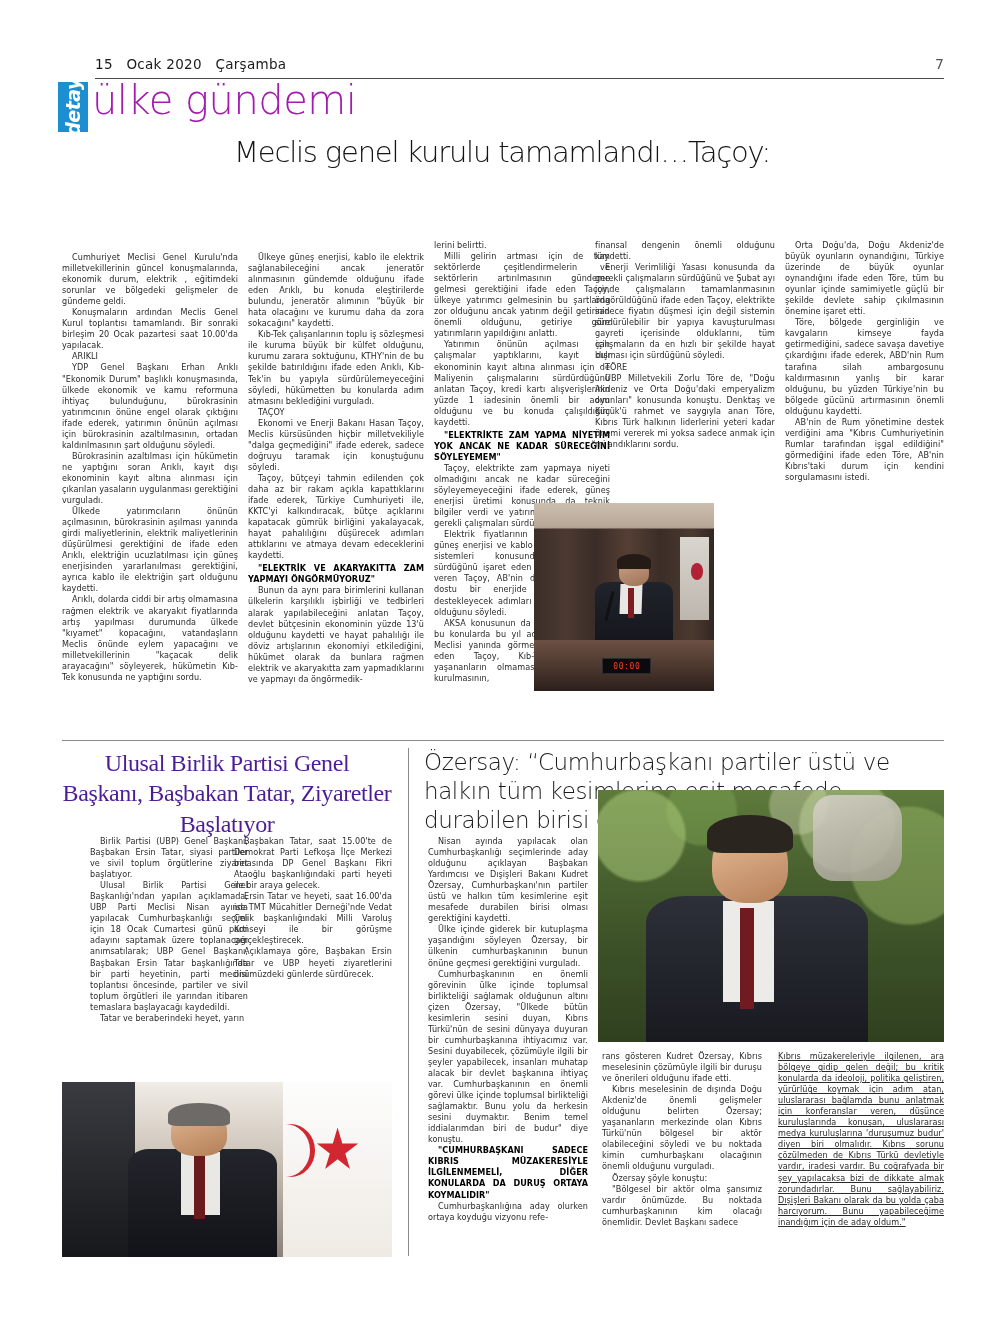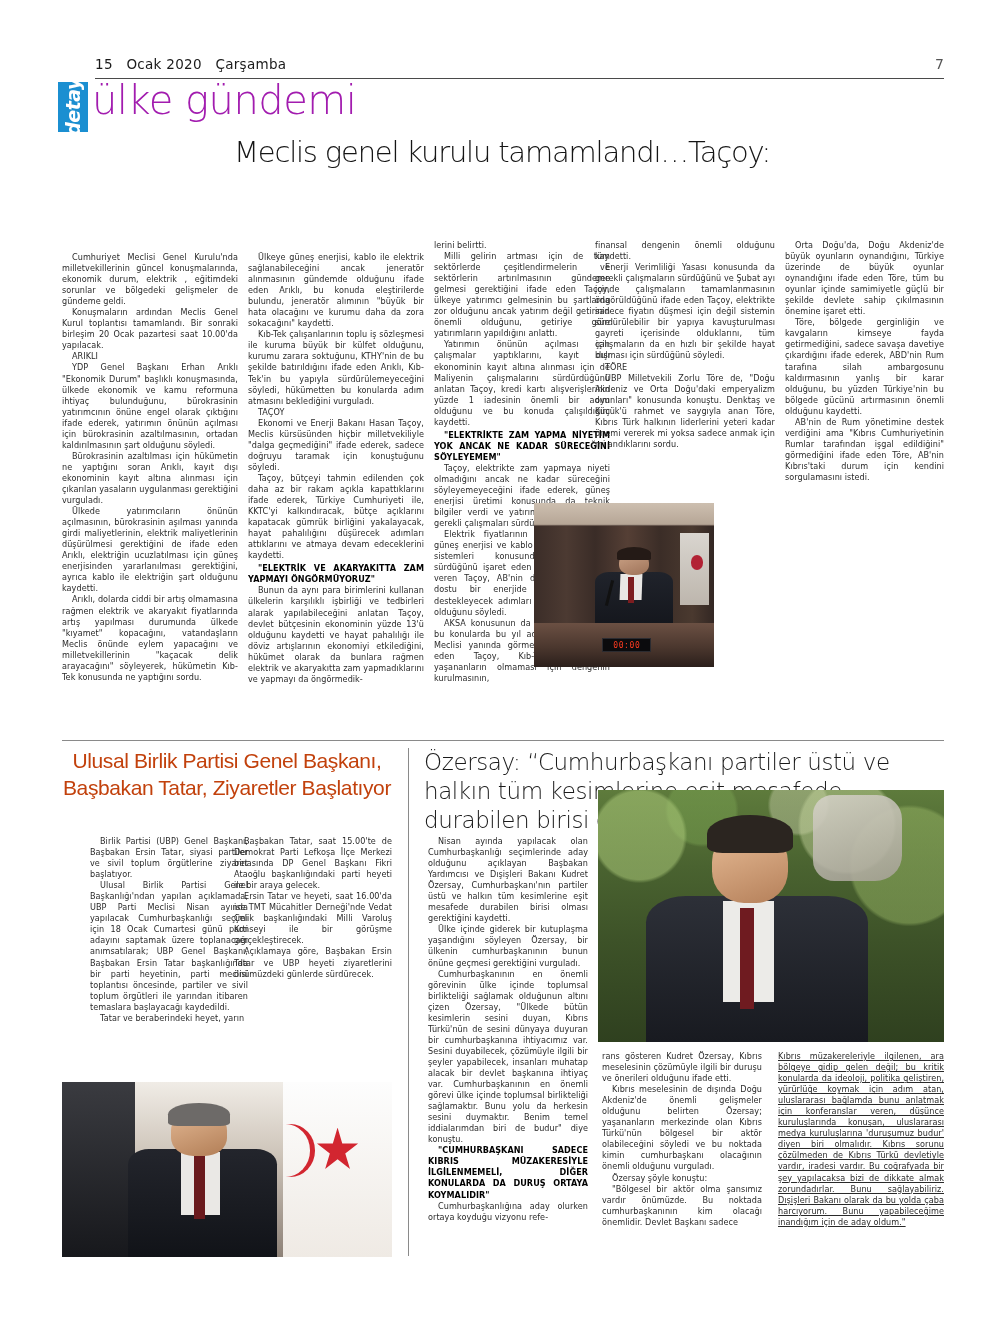--- a/index.html
+++ b/index.html
@@ -141,21 +141,21 @@
   
   .photo {
     position: absolute;
     overflow: hidden;
     background: #2d2d33;
   }
   .photo1 {
     left: 534px;
     top: 503px;
     width: 180px;
-    height: 164px;
+    height: 188px;
   }
 
   
   .p1-bg {
     position: absolute; inset: 0;
     background:
       linear-gradient(180deg, #cdbfb0 0%, #b6a696 13%, #4a3a34 14%, #3a2c28 100%);
   }
   .p1-wallpanel {
     position: absolute; left: 0; top: 14%; width: 100%; height: 86%;
@@ -234,26 +234,26 @@
     background: #8a8a8a;
   }
 
   
   .art2-headline {
     position: absolute;
     left: 62px;
     top: 748px;
     width: 330px;
     text-align: center;
-    font-family: Liberation Sans, sans-serif;
+    font-family: Liberation Serif, serif;
     font-weight: 300;
-    font-size: 21px;
+    font-size: 24px;
     line-height: 1.27;
     letter-spacing: -0.4px;
-    color: #c2410c;
+    color: #4c1d95;
   }
   .art2-body { position: absolute; left: 62px; top: 836px; width: 330px; }
   .a2c1 { left: 0px;   width: 158px; margin-left: 28px; }
   .a2c2 { left: 172px; width: 158px; }
 
   .photo2 {
     left: 62px;
     top: 1082px;
     width: 330px;
     height: 175px;

